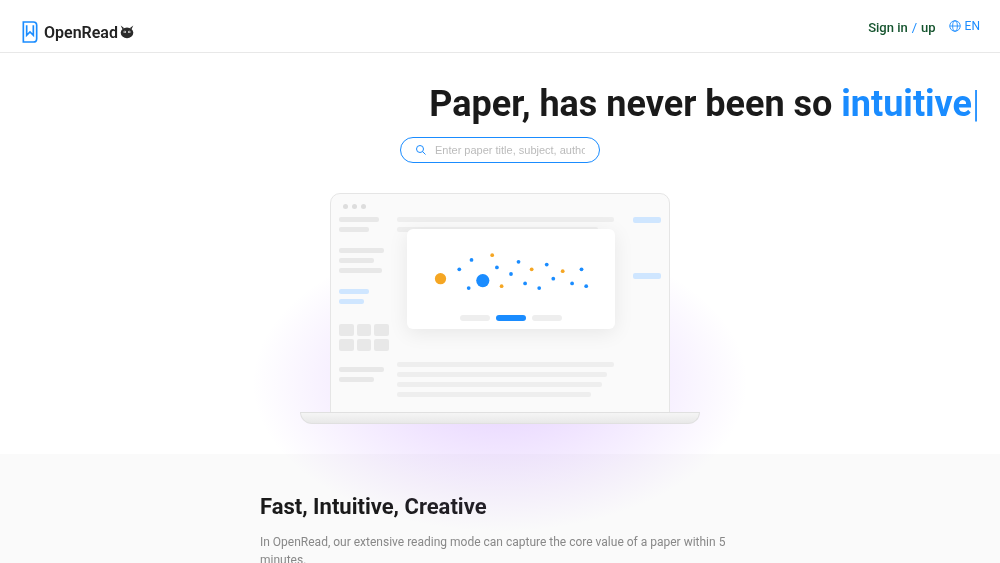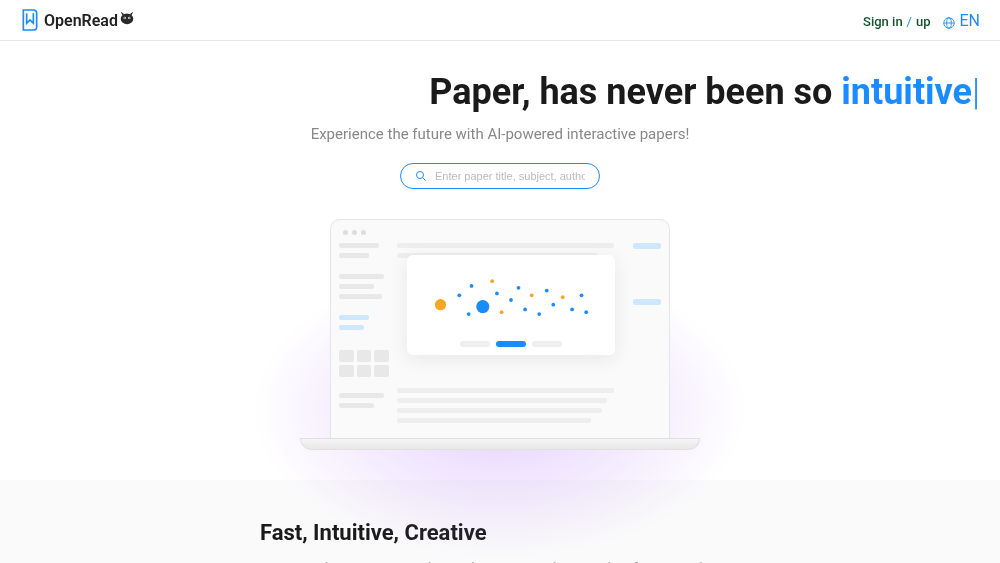--- a/index.html
+++ b/index.html
@@ -16,22 +16,23 @@
     .header {
       display: flex;
       align-items: center;
       justify-content: space-between;
       padding: 8px 20px;
       border-bottom: 1px solid #e8e8e8;
       background: #fff;
     }
     .header-left {
       display: flex;
-      align-items: flex-start;
+      align-items: flex-end;
       gap: 0;
+      margin-top: 12px;
     }
     .logo {
       display: flex;
       align-items: center;
       gap: 4px;
     }
     .logo-icon {
       width: 20px;
       height: 24px;
     }
@@ -56,21 +57,21 @@
     }
     .sign-sep {
       color: #1a8cff;
       font-size: 13px;
     }
     .lang {
       display: flex;
       align-items: flex-end;
       gap: 3px;
       color: #1a8cff;
-      font-size: 16px;
+      font-size: 12px;
     }
     .hero {
       text-align: center;
       padding: 30px 20px 0;
       position: relative;
     }
     .hero-title {
       font-size: 36px;
       font-weight: 700;
       color: #1a1a1a;
@@ -312,21 +313,20 @@
       </svg>
       <span>EN</span>
     </div>
   </div>
 </header>
 
 <section class="hero">
   <h1 class="hero-title">
     <span>Paper, has never been so </span><span class="hero-title-accent">intuitive</span><span class="cursor">|</span>
   </h1>
-  <p class="hero-subtitle">Experience the future with AI-powered interactive papers!</p>
 
   <div class="search-row">
     <div class="search-box">
       <svg class="search-icon" width="12" height="12" viewBox="0 0 24 24">
         <circle cx="10" cy="10" r="7" stroke="#1a8cff" stroke-width="2" fill="none"></circle>
         <line x1="15" y1="15" x2="21" y2="21" stroke="#1a8cff" stroke-width="2"></line>
       </svg>
       <input class="search-input" type="text" placeholder="Enter paper title, subject, author, ..." style="">
     </div>
   </div>

